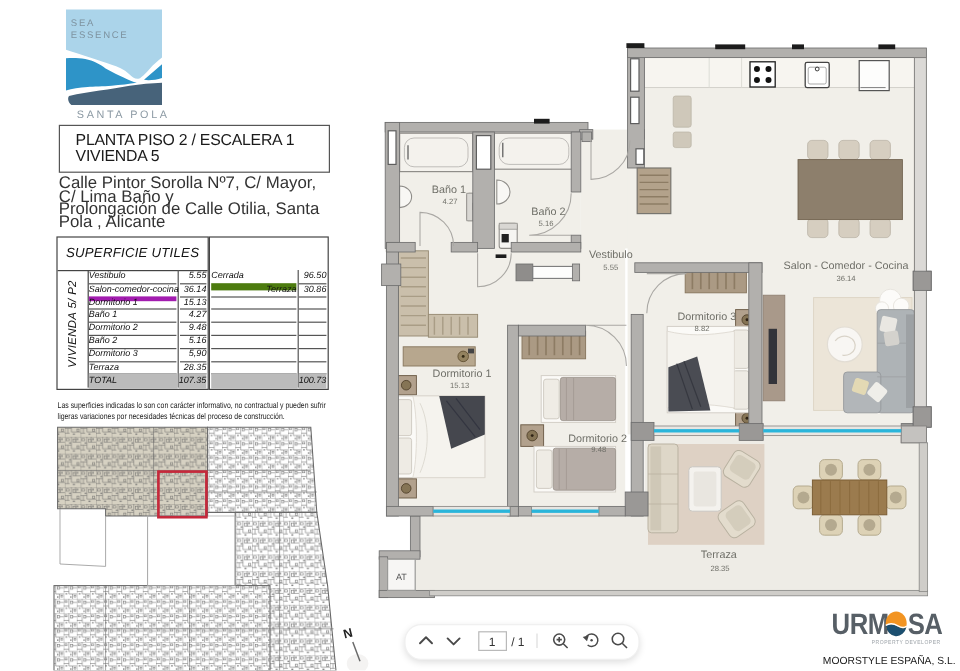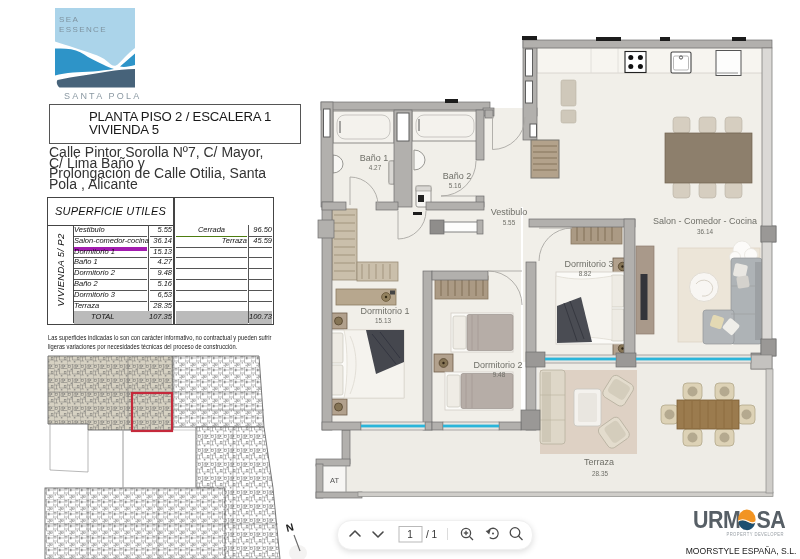--- a/index.html
+++ b/index.html
@@ -15,67 +15,67 @@
   <rect x="27" y="8" width="80" height="79.5" fill="#ffffff"></rect>
   <path d="M27,8 H107 V48 C103,51 100,54 97,57 C93,61.5 90,64.5 88,65.5 C85,66.5 82,64 80,62 C75,57.5 70,55.5 65,54 C55,50.5 38,45 27,41.5 Z" fill="#abd4ea"></path>
   <path d="M27,48.5 C33,48.3 38,48.3 43,49.2 C50,50.5 55,53.5 60,57 C66,60.5 71,62.5 75,64.5 C79,66.5 83,68 86,69 C80,70 72,70.8 65,71.5 C58,72 50,72.2 45,72.5 C38,73 32,74 27,75.5 Z" fill="#2e94c8"></path>
   <path d="M92,66.5 C97,62 102,58 107,53.5 L107,65 C102,66.5 96,67.5 92,66.5 Z" fill="#2e94c8"></path>
   <path d="M31.5,87.5 C29,85.5 28,82 29.5,80 C38,78 46,76.8 55,75.5 C64,74.3 72,72.8 80,71.5 C89,70.2 98,69.3 107,69 L107,87.5 Z" fill="#47637a"></path>
   <text x="31" y="22" font-size="8" letter-spacing="1.4" fill="#7e93a0">SEA</text>
   <text x="31" y="31.5" font-size="8" letter-spacing="1.4" fill="#7e93a0">ESSENCE</text>
   <text x="36" y="98.5" font-size="9" letter-spacing="2.2" fill="#8b99a3">SANTA POLA</text>
 </svg>
 
-<div class="abs" style="left:21px;top:104px;width:224px;height:38px;border:1px solid #555;background:#fff;padding-left:26px;">
+<div class="abs" style="left:21px;top:104px;width:224px;height:38px;border:1px solid #555;background:#fff;">
   <div style="margin:4.5px 0 0 13px;font-size:13.2px;color:#1a1a1a;line-height:13px;letter-spacing:-0.2px;">PLANTA PISO 2 / ESCALERA 1<br>VIVIENDA 5</div>
 </div>
 
 <div class="abs" style="left:21px;top:147px;width:230px;font-size:14px;color:#333;line-height:10.5px;">Calle Pintor Sorolla Nº7, C/ Mayor, C/ Lima Baño y<br>Prolongación de Calle Otilia, Santa Pola , Alicante</div>
 
 <div class="abs" style="left:19px;top:197px;width:227px;height:128px;font-size:7.5px;color:#111;font-style:italic;">
   <div class="abs" style="left:0;top:0;width:125px;height:126px;border:1px solid #444;"></div>
   <div class="abs" style="left:127px;top:0;width:98px;height:126px;border:1px solid #444;"></div>
   <div class="abs" style="left:1px;top:1px;width:125px;height:27px;border-bottom:1px solid #444;line-height:27px;text-align:center;font-size:11px;letter-spacing:0.2px;">SUPERFICIE UTILES</div>
   <div class="abs" style="left:26px;top:28px;width:1px;height:98px;background:#444;"></div>
   <div class="abs" style="left:-23px;top:66px;width:76px;height:14px;transform:rotate(-90deg);font-size:9.5px;text-align:center;letter-spacing:0.3px;white-space:nowrap;">VIVIENDA 5/ P2</div>
   <div class="abs" style="left:101px;top:28px;width:1px;height:98px;background:#555;"></div>
   <div class="abs" style="left:201px;top:28px;width:1px;height:98px;background:#555;"></div>
 <div class="abs" style="left:27px;top:28.0px;width:73px;height:10.8px;border-bottom:1px solid #555;line-height:10.4px;white-space:nowrap;">Vestibulo</div>
 <div class="abs" style="left:103px;top:28.0px;width:22px;height:10.8px;border-bottom:1px solid #555;line-height:10.4px;text-align:right;">5.55</div>
-<div class="abs" style="left:129px;top:28.0px;width:71px;height:10.8px;border-bottom:1px solid #4d7c0f;line-height:10.4px;text-align:center;">Cerrada</div>
+<div class="abs" style="left:129px;top:28.0px;width:71px;height:10.8px;border-bottom:6px solid #4d7c0f;line-height:10.4px;text-align:left;">Cerrada</div>
 <div class="abs" style="left:202px;top:28.0px;width:23px;height:10.8px;border-bottom:1px solid #555;line-height:10.4px;text-align:right;">96.50</div>
 <div class="abs" style="left:27px;top:38.8px;width:73px;height:10.8px;border-bottom:4px solid #a21caf;line-height:10.4px;white-space:nowrap;">Salon-comedor-cocina</div>
 <div class="abs" style="left:103px;top:38.8px;width:22px;height:10.8px;border-bottom:1px solid #555;line-height:10.4px;text-align:right;">36.14</div>
 <div class="abs" style="left:129px;top:38.8px;width:71px;height:10.8px;border-bottom:1px solid #555;line-height:10.4px;text-align:right;">Terraza</div>
-<div class="abs" style="left:202px;top:38.8px;width:23px;height:10.8px;border-bottom:1px solid #555;line-height:10.4px;text-align:right;">45.59</div>
+<div class="abs" style="left:202px;top:38.8px;width:23px;height:10.8px;border-bottom:1px solid #555;line-height:10.4px;text-align:right;">30.86</div>
 <div class="abs" style="left:27px;top:49.6px;width:73px;height:10.8px;border-bottom:1px solid #555;line-height:10.4px;white-space:nowrap;">Dormitorio 1</div>
 <div class="abs" style="left:103px;top:49.6px;width:22px;height:10.8px;border-bottom:1px solid #555;line-height:10.4px;text-align:right;">15.13</div>
 <div class="abs" style="left:129px;top:49.6px;width:71px;height:10.8px;border-bottom:1px solid #555;"></div>
 <div class="abs" style="left:202px;top:49.6px;width:23px;height:10.8px;border-bottom:1px solid #555;"></div>
 <div class="abs" style="left:27px;top:60.4px;width:73px;height:10.8px;border-bottom:1px solid #555;line-height:10.4px;white-space:nowrap;">Baño 1</div>
 <div class="abs" style="left:103px;top:60.4px;width:22px;height:10.8px;border-bottom:1px solid #555;line-height:10.4px;text-align:right;">4.27</div>
 <div class="abs" style="left:129px;top:60.4px;width:71px;height:10.8px;border-bottom:1px solid #555;"></div>
 <div class="abs" style="left:202px;top:60.4px;width:23px;height:10.8px;border-bottom:1px solid #555;"></div>
 <div class="abs" style="left:27px;top:71.2px;width:73px;height:10.8px;border-bottom:1px solid #555;line-height:10.4px;white-space:nowrap;">Dormitorio 2</div>
 <div class="abs" style="left:103px;top:71.2px;width:22px;height:10.8px;border-bottom:1px solid #555;line-height:10.4px;text-align:right;">9.48</div>
 <div class="abs" style="left:129px;top:71.2px;width:71px;height:10.8px;border-bottom:1px solid #555;"></div>
 <div class="abs" style="left:202px;top:71.2px;width:23px;height:10.8px;border-bottom:1px solid #555;"></div>
 <div class="abs" style="left:27px;top:82.0px;width:73px;height:10.8px;border-bottom:1px solid #555;line-height:10.4px;white-space:nowrap;">Baño 2</div>
 <div class="abs" style="left:103px;top:82.0px;width:22px;height:10.8px;border-bottom:1px solid #555;line-height:10.4px;text-align:right;">5.16</div>
 <div class="abs" style="left:129px;top:82.0px;width:71px;height:10.8px;border-bottom:1px solid #555;"></div>
 <div class="abs" style="left:202px;top:82.0px;width:23px;height:10.8px;border-bottom:1px solid #555;"></div>
 <div class="abs" style="left:27px;top:92.8px;width:73px;height:10.8px;border-bottom:1px solid #555;line-height:10.4px;white-space:nowrap;">Dormitorio 3</div>
-<div class="abs" style="left:103px;top:92.8px;width:22px;height:10.8px;border-bottom:1px solid #555;line-height:10.4px;text-align:right;">6,53</div>
+<div class="abs" style="left:103px;top:92.8px;width:22px;height:10.8px;border-bottom:1px solid #555;line-height:10.4px;text-align:right;">5,90</div>
 <div class="abs" style="left:129px;top:92.8px;width:71px;height:10.8px;border-bottom:1px solid #555;"></div>
 <div class="abs" style="left:202px;top:92.8px;width:23px;height:10.8px;border-bottom:1px solid #555;"></div>
 <div class="abs" style="left:27px;top:103.6px;width:73px;height:10.8px;border-bottom:1px solid #555;line-height:10.4px;white-space:nowrap;">Terraza</div>
 <div class="abs" style="left:103px;top:103.6px;width:22px;height:10.8px;border-bottom:1px solid #555;line-height:10.4px;text-align:right;">28.35</div>
 <div class="abs" style="left:129px;top:103.6px;width:71px;height:10.8px;border-bottom:1px solid #555;"></div>
 <div class="abs" style="left:202px;top:103.6px;width:23px;height:10.8px;border-bottom:1px solid #555;"></div>
-  <div class="abs" style="left:27px;top:114.4px;width:74px;height:12.6px;background:#bbbbbb;line-height:12.6px;padding-left:17px;">TOTAL</div>
+  <div class="abs" style="left:27px;top:114.4px;width:74px;height:12.6px;background:#bbbbbb;line-height:12.6px;">TOTAL</div>
   <div class="abs" style="left:102px;top:114.4px;width:23px;height:12.6px;background:#bbbbbb;line-height:12.6px;text-align:center;">107.35</div>
   <div class="abs" style="left:128.5px;top:114.4px;width:72.5px;height:12.6px;background:#bbbbbb;"></div>
   <div class="abs" style="left:202px;top:114.4px;width:22.5px;height:12.6px;background:#bbbbbb;line-height:12.6px;text-align:right;">100.73</div>
 </div>
 
 <div class="abs" style="left:20px;top:334px;font-size:8px;color:#222;line-height:10.4px;white-space:nowrap;transform:scale(0.72,0.88);transform-origin:0 0;">Las superficies indicadas lo son con carácter informativo, no contractual y pueden sufrir<br>ligeras variaciones por necesidades técnicas del proceso de construcción.</div>
 
 <svg class="abs" style="left:0;top:352px" width="270" height="207" viewBox="0 352 270 207">
 <defs>
 <pattern id="apt" width="13" height="14" patternUnits="userSpaceOnUse">

